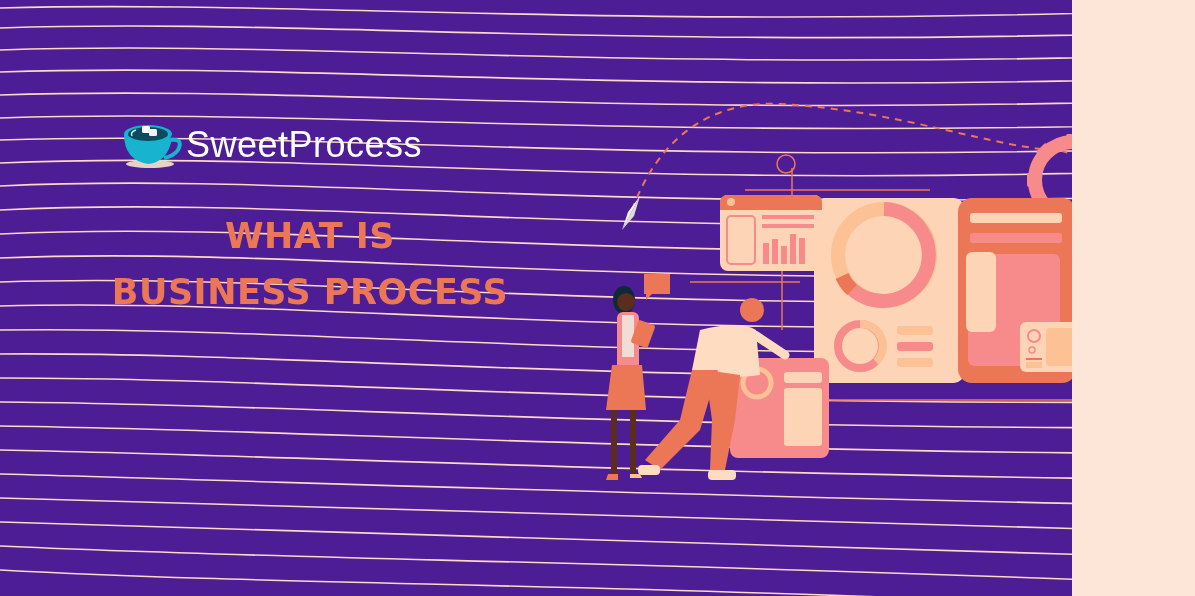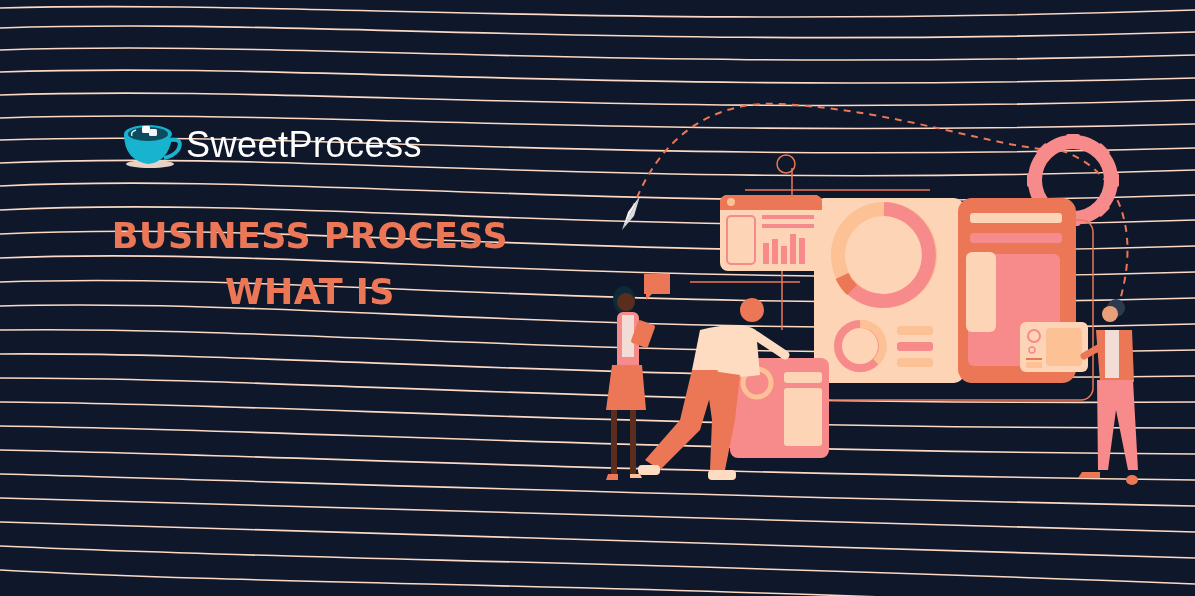--- a/index.html
+++ b/index.html
@@ -1,17 +1,17 @@
 <!DOCTYPE html>
 <html><head>
 <meta charset="utf-8">
 <style>
   html, body { margin: 0; padding: 0; }
   body { width: 1195px; height: 596px; overflow: hidden; background: #fde6d8; }
-  .banner { position: relative; width: 1195px; height: 596px; background: #0f172a; overflow: hidden; }
+  .banner { position: relative; width: 1040px; height: 596px; background: #4c1d95; overflow: hidden; padding-left: 32px; }
   .waves { position: absolute; left: 0; top: 0; width: 1195px; height: 596px; }
   .logo { position: absolute; left: 120px; top: 120px; display: flex; align-items: center; }
   .logo-cup { width: 64px; height: 50px; }
   .logo-text { font-family: "Liberation Sans", sans-serif; font-size: 36px; color: #ffffff; letter-spacing: 0.5px; margin-left: 2px; font-weight: 400; }
   .headline { position: absolute; left: 40px; top: 208px; width: 540px; text-align: center; font-family: "DejaVu Sans", sans-serif; font-weight: 900; color: #ec7757; line-height: 56px; }
   .headline .line { display: block; font-size: 35px; font-weight: bold; letter-spacing: 0.5px; }
   .illustration { position: absolute; left: 590px; top: 95px; width: 560px; height: 400px; }
 </style>
 </head>
 <body>
@@ -56,22 +56,22 @@
       <ellipse cx="28" cy="14" rx="24" ry="9" fill="#18b4cf"></ellipse>
       <ellipse cx="28" cy="14" rx="20" ry="7" fill="#0d4c5e"></ellipse>
       <path d="M12 16 Q10 12 16 10" fill="none" stroke="#cfeef3" stroke-width="1.5"></path>
       <rect x="22" y="6" width="8" height="7" rx="1.5" fill="#ffffff"></rect>
       <rect x="29" y="9" width="8" height="7" rx="1.5" fill="#f3f3f3"></rect>
     </svg>
     <span class="logo-text">SweetProcess</span>
   </div>
 
   <div class="headline">
+    <span class="line">WHAT IS</span>
     <span class="line">BUSINESS PROCESS</span>
-    <span class="line">WHAT IS</span>
   </div>
 
   <svg class="illustration" viewBox="590 95 560 400">
 
     <path d="M628 222 C650 150 700 100 780 104 C900 110 1000 150 1060 150 C1120 170 1140 230 1120 300" fill="none" stroke="#ec7757" stroke-width="2" stroke-dasharray="7 6"></path>
 
     <g>
       <polygon points="622,230 640,196 634,216" fill="#dcdcdc"></polygon>
       <polygon points="622,230 640,196 628,212" fill="#f2f2f2"></polygon>
     </g>

